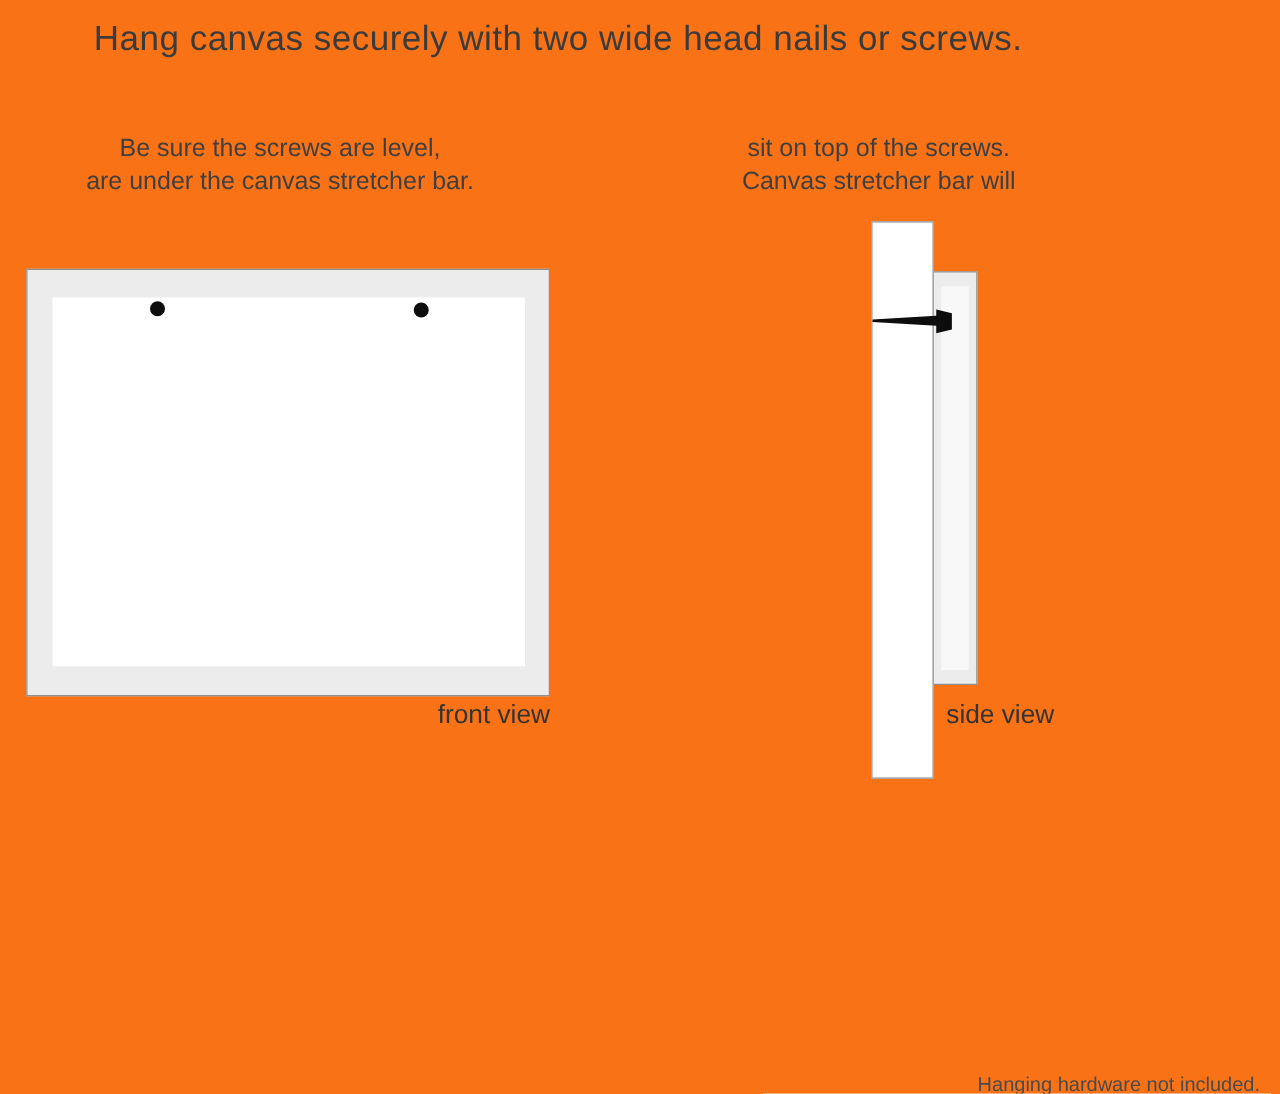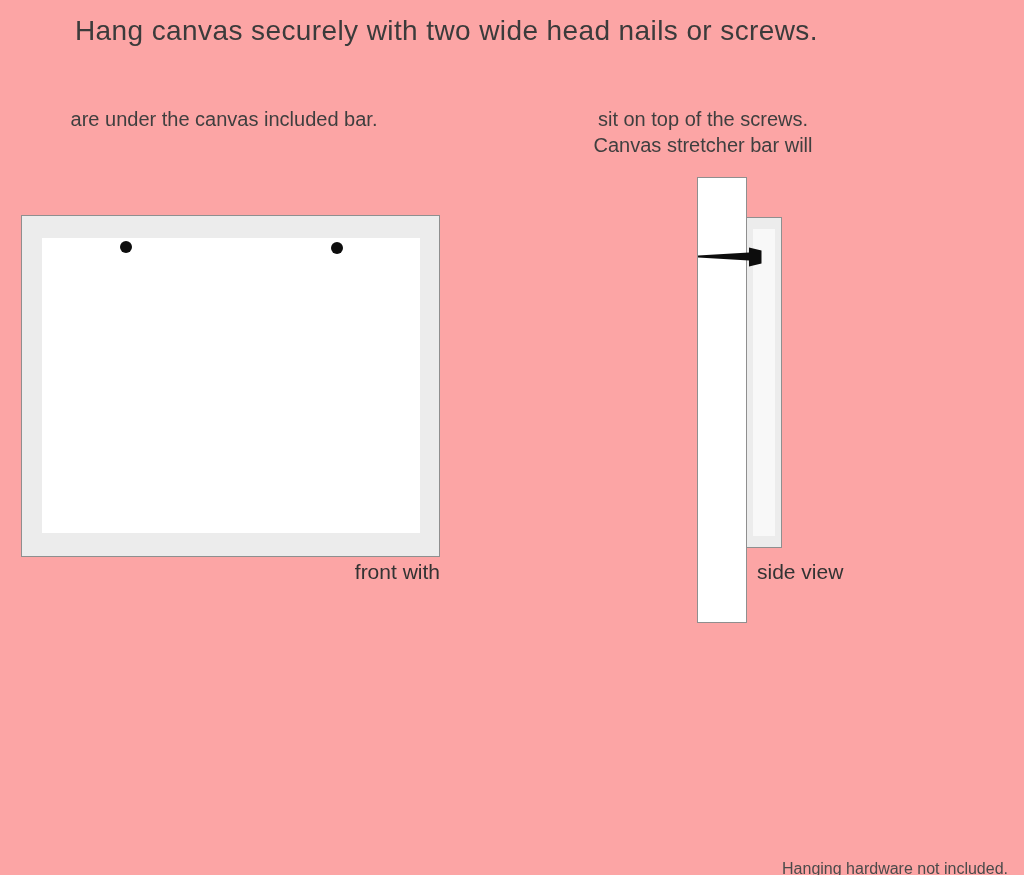--- a/index.html
+++ b/index.html
@@ -5,21 +5,21 @@
   html, body {
     margin: 0;
     padding: 0;
     background: #ffffff;
     font-family: "Liberation Sans", "DejaVu Sans", sans-serif;
   }
   .page {
     position: relative;
     width: 1024px;
     height: 875px;
-    background: #fca5a5;
+    background: #f97316;
     overflow: hidden;
   }
   .title {
     position: absolute;
     left: 75px;
     top: 15px;
     font-size: 28px;
     font-weight: 300;
     letter-spacing: 0.4px;
     color: #3b3b3b;
@@ -135,34 +135,35 @@
   }
 </style>
 </head>
 <body>
 
 <div class="page">
 
   <div class="title">Hang canvas securely with two wide head nails or screws.</div>
 
   <div class="note note-left">
-    <div>are under the canvas included bar.</div>
+    <div>Be sure the screws are level,</div>
+    <div>are under the canvas stretcher bar.</div>
   </div>
 
   <div class="note note-right">
     <div>sit on top of the screws.</div>
     <div>Canvas stretcher bar will</div>
   </div>
 
   <div class="front-view">
     <div class="front-inner"></div>
     <div class="screw screw-1"></div>
     <div class="screw screw-2"></div>
   </div>
-  <div class="view-label label-front">front with</div>
+  <div class="view-label label-front">front view</div>
 
   <div class="side-canvas">
     <div class="side-canvas-inner"></div>
   </div>
   <div class="side-wall"></div>
   <svg class="nail-svg" viewBox="0 0 78 30" xmlns="http://www.w3.org/2000/svg">
     <polygon points="8,13.5 59,10.5 59,5.5 71.5,8.5 71.5,21.5 59,24.5 59,18.5 8,15.5" fill="#0d0d0d"></polygon>
   </svg>
   <div class="view-label label-side">side view</div>
 

